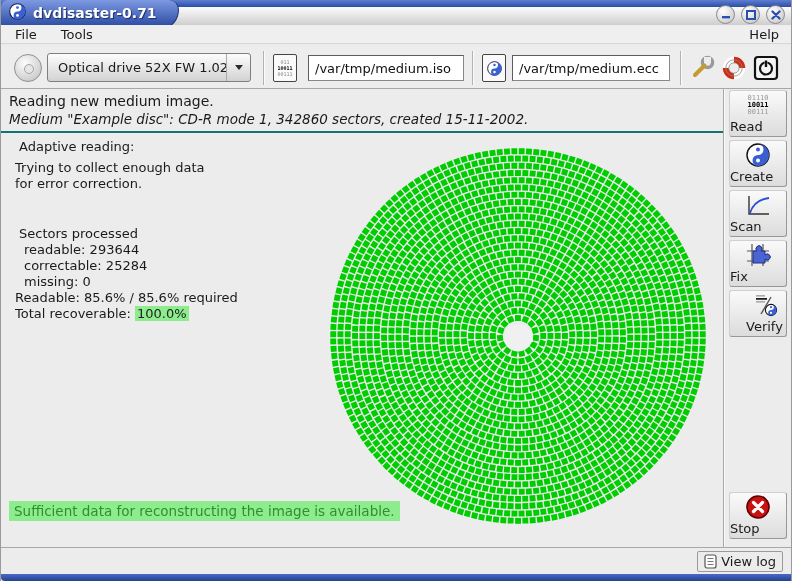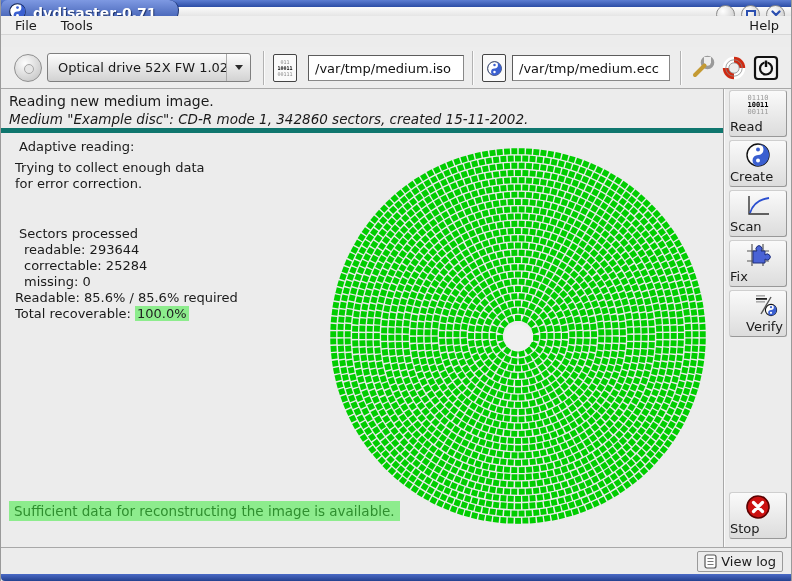--- a/index.html
+++ b/index.html
@@ -20,21 +20,21 @@
     border-radius:10px 14px 22px 0/10px 14px 26px 0;
     border:1px solid #1c3270;border-left:none;border-top:none;
     display:flex;align-items:center;gap:7px;padding:0 10px 2px 8px;}
   .title-text{color:#fff;font-weight:bold;font-size:14px;text-shadow:1px 1px 1px #1a2f66;}
   .win-controls{position:absolute;top:5px;right:8px;display:flex;gap:6px;}
   .winbtn{width:19px;height:19px;border-radius:50%;border:1px solid #8a8a8a;
     background:radial-gradient(circle at 35% 30%,#ffffff,#c2c2c2);
     display:flex;align-items:center;justify-content:center;}
   .winbtn svg{display:block;}
   
-  .menubar{position:absolute;top:16px;left:0;width:792px;height:19px;
+  .menubar{position:absolute;top:25px;left:0;width:792px;height:19px;
     background:#efefef;border-bottom:1px solid #d6d6d6;
     display:flex;align-items:center;gap:24px;padding:0 14px;}
   .menubar .menu-item{cursor:default;}
   .menubar .spacer{flex:1;}
   
   .toolbar{position:absolute;top:47px;left:0;width:792px;height:42px;background:#ededed;
     border-bottom:1px solid #a8a8a8;}
   .tb-sep{position:absolute;top:4px;height:34px;width:2px;
     border-left:1px solid #b2b2b2;border-right:1px solid #fbfbfb;}
   .drive-icon{position:absolute;left:13px;top:54px;width:28px;height:28px;border-radius:50%;
@@ -54,21 +54,21 @@
     padding:0 6px;color:#111;}
   .file-icon{position:absolute;top:7px;width:24px;height:28px;background:#fafafa;
     border:1px solid #444;border-radius:2px;display:flex;flex-direction:column;
     align-items:center;justify-content:center;}
   .file-icon .bin{font:bold 5px "DejaVu Sans Mono",monospace;line-height:6px;color:#111;}
   .file-icon .bin.gray{color:#8a8a8a;font-weight:normal;}
   .tb-iconbtn{position:absolute;top:6px;width:30px;height:30px;display:flex;
     align-items:center;justify-content:center;}
   
   .statusheader{position:absolute;top:90px;left:0;width:722px;height:43px;
-    border-bottom:5px solid #0f766e;padding:3px 0 0 8px;background:#ececec;}
+    border-bottom:2px solid #0f766e;padding:3px 0 0 8px;background:#ececec;}
   .sh-line1{font-size:14px;}
   .sh-line2{font-size:13.5px;font-style:italic;margin-top:2px;}
   
   .lp{position:absolute;left:0;width:310px;}
   .lp div{line-height:16px;}
   .indent{padding-left:9px;}
   .hl{background:#8dec8d;color:#222;padding:0 2px;}
   .footer-msg{position:absolute;left:8px;top:501px;background:#8dec8d;color:#2f8f2f;
     font-size:13.5px;padding:2px 5px;}
   

